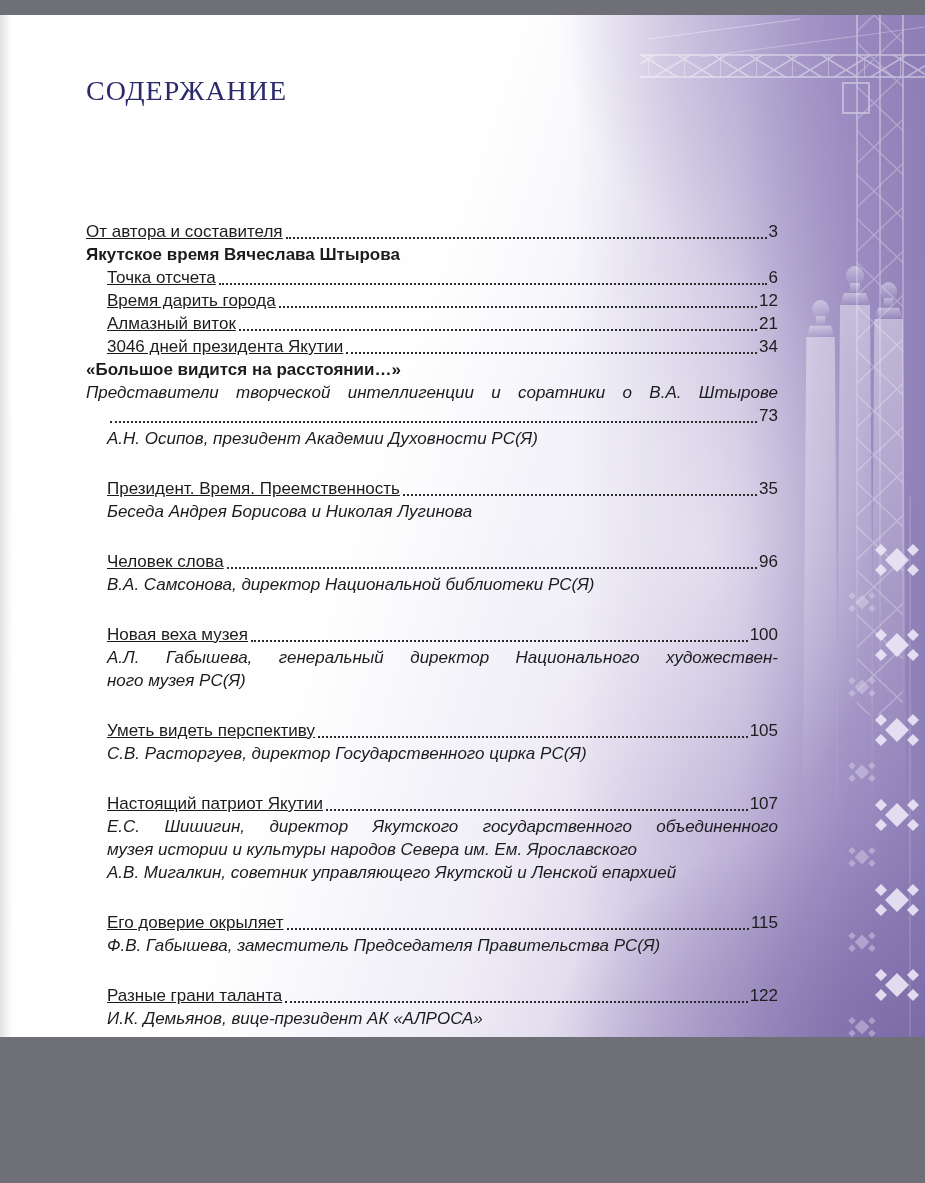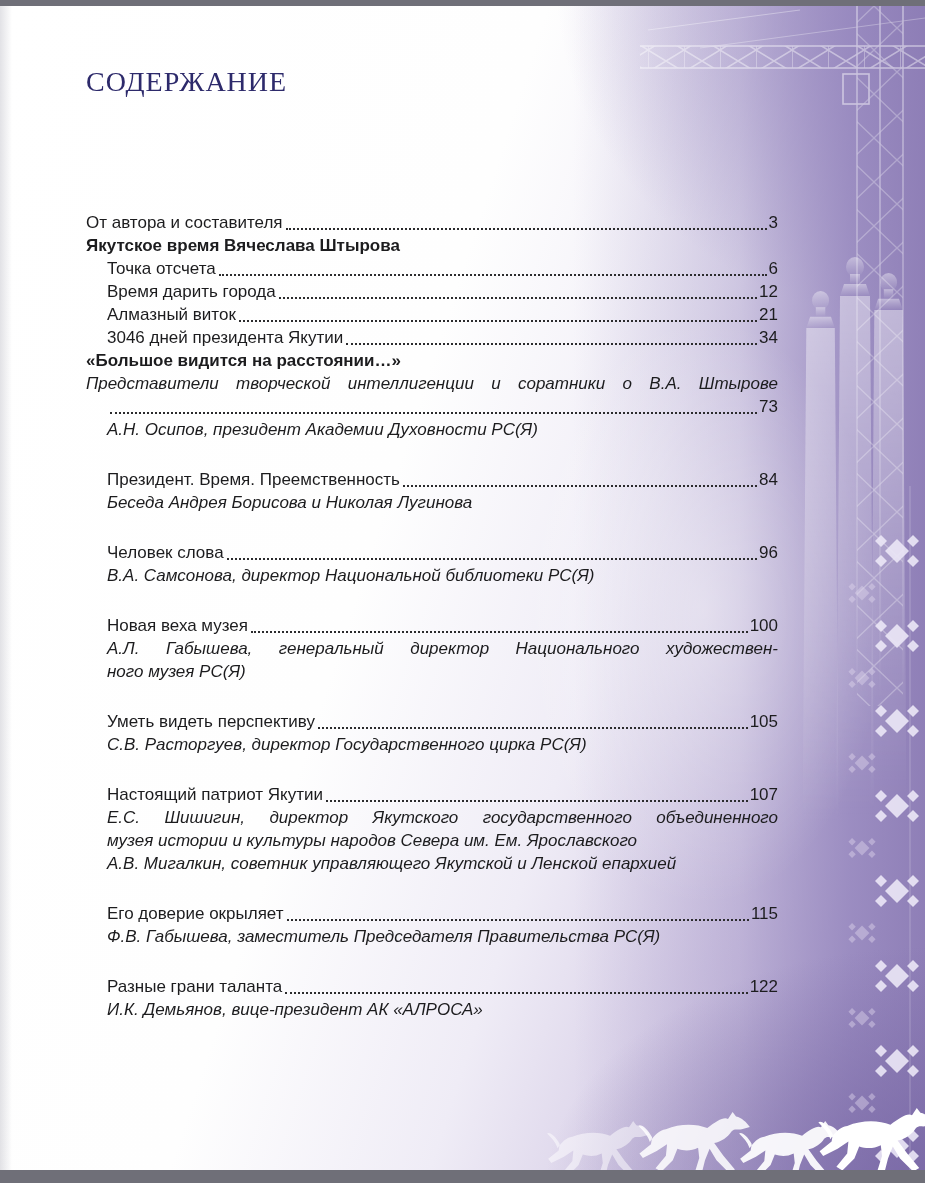--- a/index.html
+++ b/index.html
@@ -1,19 +1,19 @@
 <!DOCTYPE html>
 <html><head>
 <meta charset="utf-8">
 <style>
   html,body{margin:0;padding:0;background:#6f6f78;}
   .page{
     position:relative;
-    width:925px;height:1164px;
-    margin:6px auto;
+    width:925px;height:1022px;
+    margin:15px auto;
     overflow:hidden;
     font-family:"Liberation Sans","DejaVu Sans",sans-serif;
     background-color:#ffffff;
     background-image:
       radial-gradient(ellipse 600px 380px at 101% 102%, rgba(118,101,163,0.85) 0%, rgba(118,101,163,0) 65%),
       radial-gradient(ellipse 260px 420px at 76% 52%, rgba(255,255,255,0.45) 0%, rgba(255,255,255,0) 70%),
       linear-gradient(to right, rgba(147,132,188,0) 62%, rgba(147,132,188,0.35) 80%, rgba(147,132,188,0.85) 92%, rgba(140,124,181,0.95) 100%),
       radial-gradient(ellipse 640px 560px at 103% -2%, rgba(160,145,198,0.95) 0%, rgba(160,145,198,0) 62%),
       linear-gradient(108deg, #ffffff 0%, #fefefe 42%, #efecf6 62%, #d7cee7 78%, #c2b6da 92%, #b6a8d2 100%);
   }
@@ -33,21 +33,21 @@
   .toc{
     position:absolute;left:86px;top:205px;width:692px;
     font-size:17px;line-height:23px;color:#1c1c1e;
   }
   .line{display:flex;align-items:stretch;}
   .line.block{display:block;}
   .indent{padding-left:21px;}
   .gap{margin-top:27px;text-align:right;}
   .bold{font-weight:bold;}
   .italic{font-style:italic;}
-  .t{white-space:nowrap;}
+  .t{white-space:nowrap;text-decoration:underline;}
   .dots{flex:1 1 auto;position:relative;min-width:18px;}
   .dots::after{
     content:"";position:absolute;left:3px;right:2px;bottom:4px;
     border-bottom:2px dotted #2b2b2d;
   }
   .pg{white-space:nowrap;}
   .jf{text-align:justify;text-align-last:justify;}
 </style>
 </head>
 <body>
@@ -170,21 +170,21 @@
       <div class="line bold block">«Большое видится на расстоянии…»</div>
       <div class="line italic block jf">Представители творческой интеллигенции и соратники о В.А. Штырове</div>
       <div class="line indent">
         <span class="dots"></span>
         <span class="pg">73</span>
       </div>
       <div class="line indent italic block">А.Н. Осипов, президент Академии Духовности РС(Я)</div>
       <div class="line indent gap">
         <span class="t">Президент. Время. Преемственность</span>
         <span class="dots"></span>
-        <span class="pg">84</span>
+        <span class="pg">35</span>
       </div>
       <div class="line indent italic block">Беседа Андрея Борисова и Николая Лугинова</div>
       <div class="line indent gap">
         <span class="t">Человек слова</span>
         <span class="dots"></span>
         <span class="pg">96</span>
       </div>
       <div class="line indent italic block">В.А. Самсонова, директор Национальной библиотеки РС(Я)</div>
       <div class="line indent gap">
         <span class="t">Новая веха музея</span>

